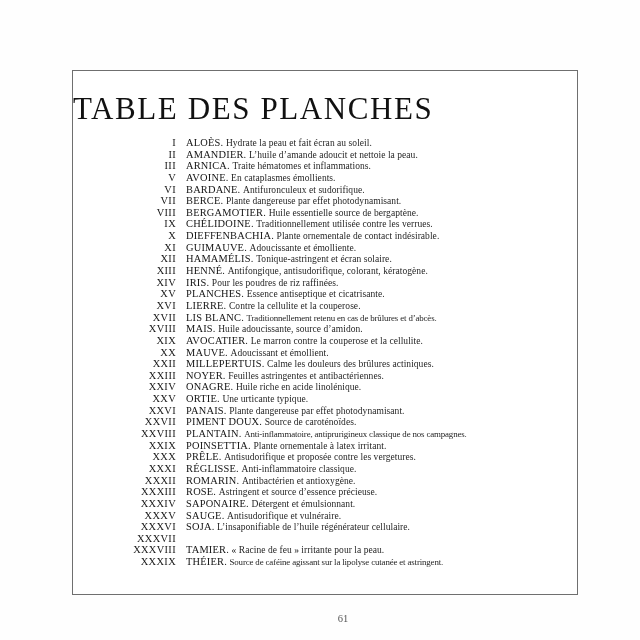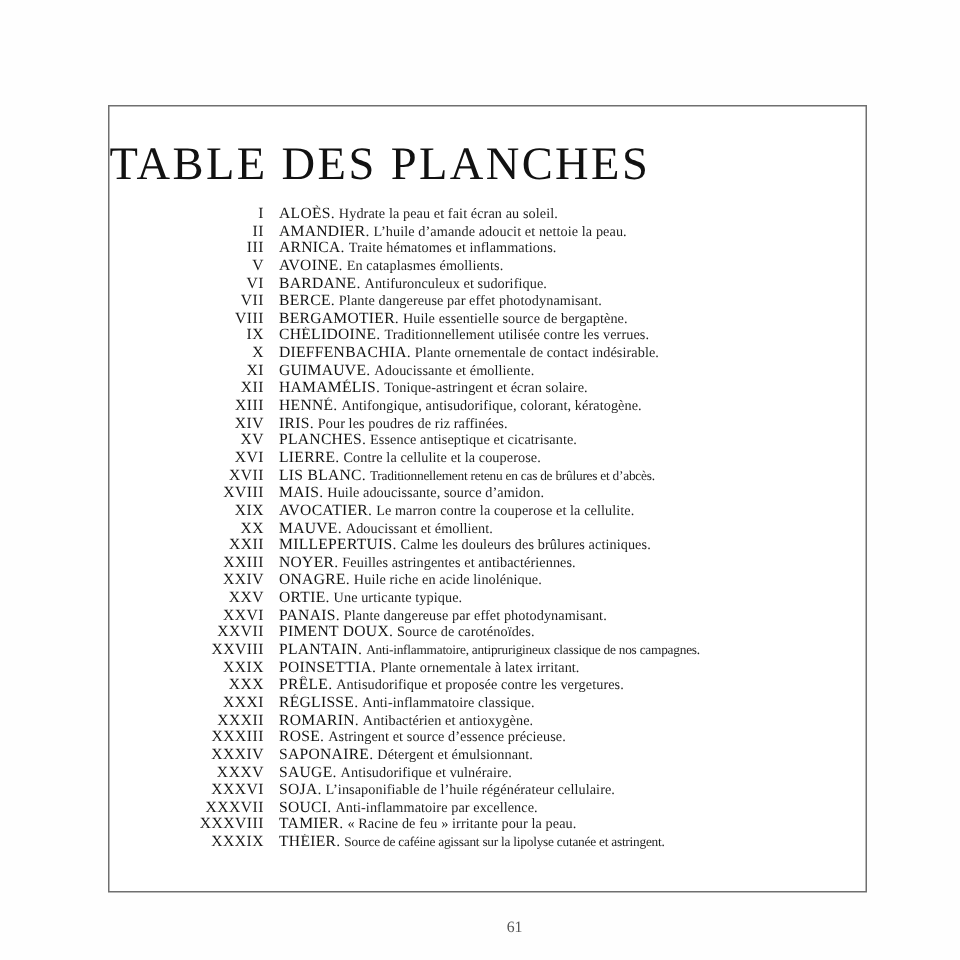--- a/index.html
+++ b/index.html
@@ -251,21 +251,20 @@
         <li class="plate-row">
           <span class="plate-numeral">XXXV</span>
           <span class="plate-body"><span class="plate-name">SAUGE.</span> <span class="plate-desc">Antisudorifique et vulnéraire.</span></span>
         </li>
         <li class="plate-row">
           <span class="plate-numeral">XXXVI</span>
           <span class="plate-body"><span class="plate-name">SOJA.</span> <span class="plate-desc">L’insaponifiable de l’huile régénérateur cellulaire.</span></span>
         </li>
         <li class="plate-row">
           <span class="plate-numeral">XXXVII</span>
-          <span class="plate-body"><span class="plate-name">SOUCI.</span> <span class="plate-desc">Anti-inflammatoire par excellence.</span></span>
         </li>
         <li class="plate-row">
           <span class="plate-numeral">XXXVIII</span>
           <span class="plate-body"><span class="plate-name">TAMIER.</span> <span class="plate-desc">« Racine de feu » irritante pour la peau.</span></span>
         </li>
         <li class="plate-row tight">
           <span class="plate-numeral">XXXIX</span>
           <span class="plate-body"><span class="plate-name">THÉIER.</span> <span class="plate-desc">Source de caféine agissant sur la lipolyse cutanée et astringent.</span></span>
         </li>
       </ul>

